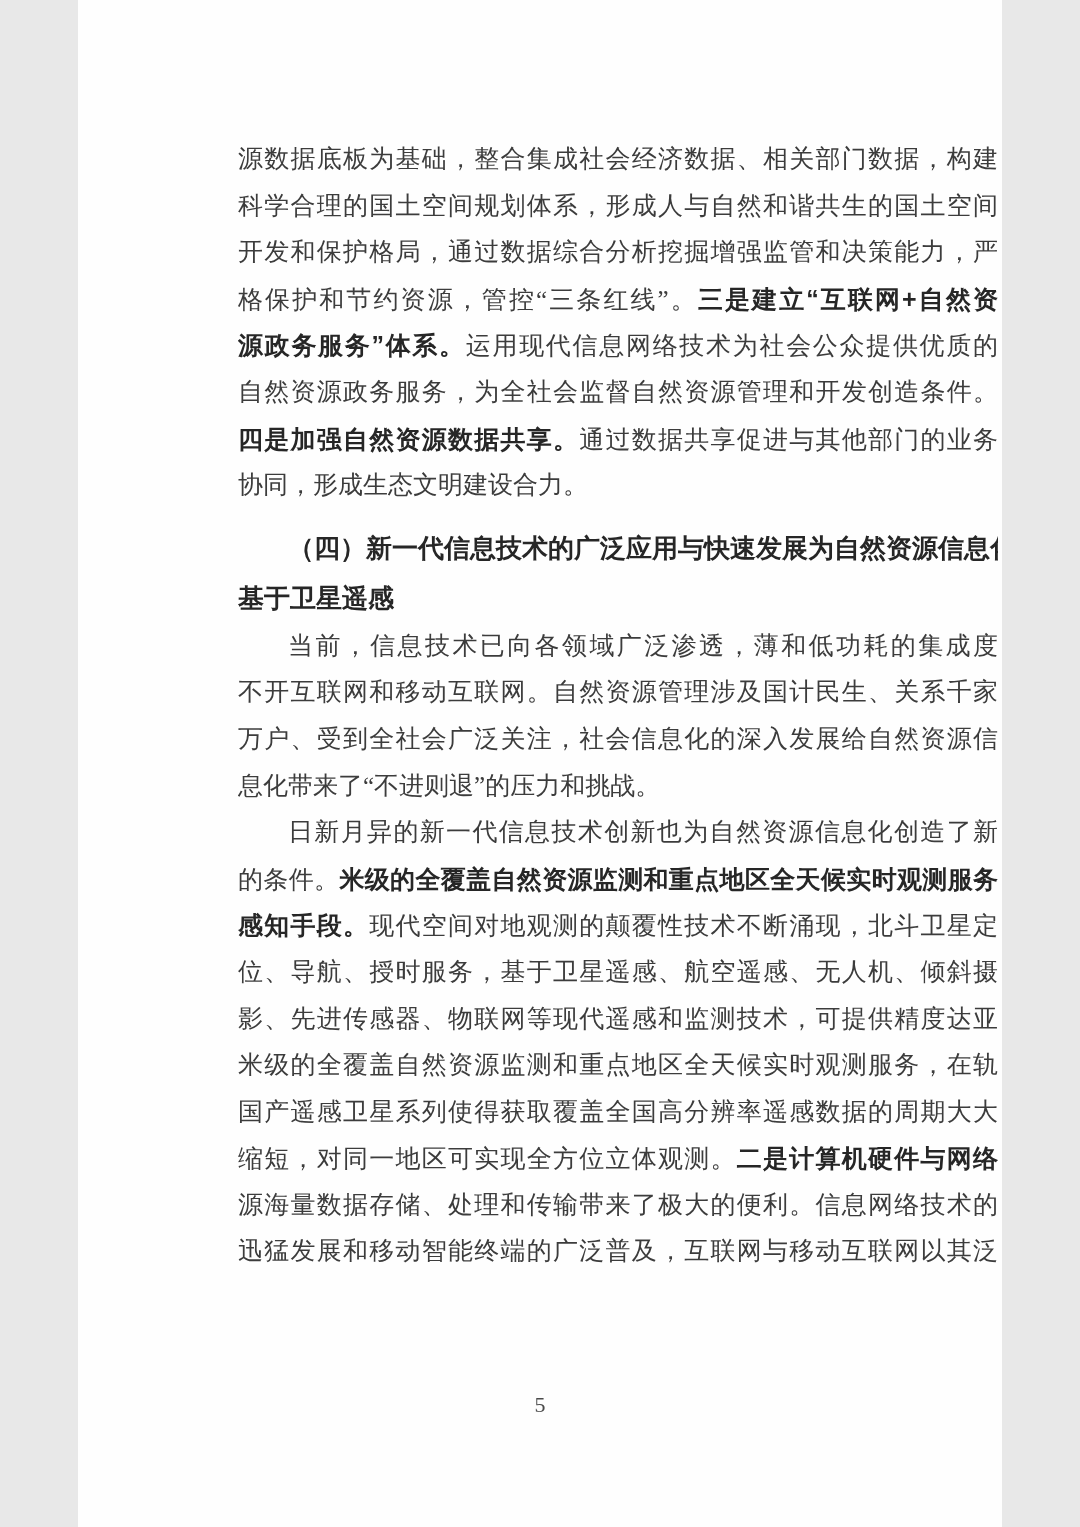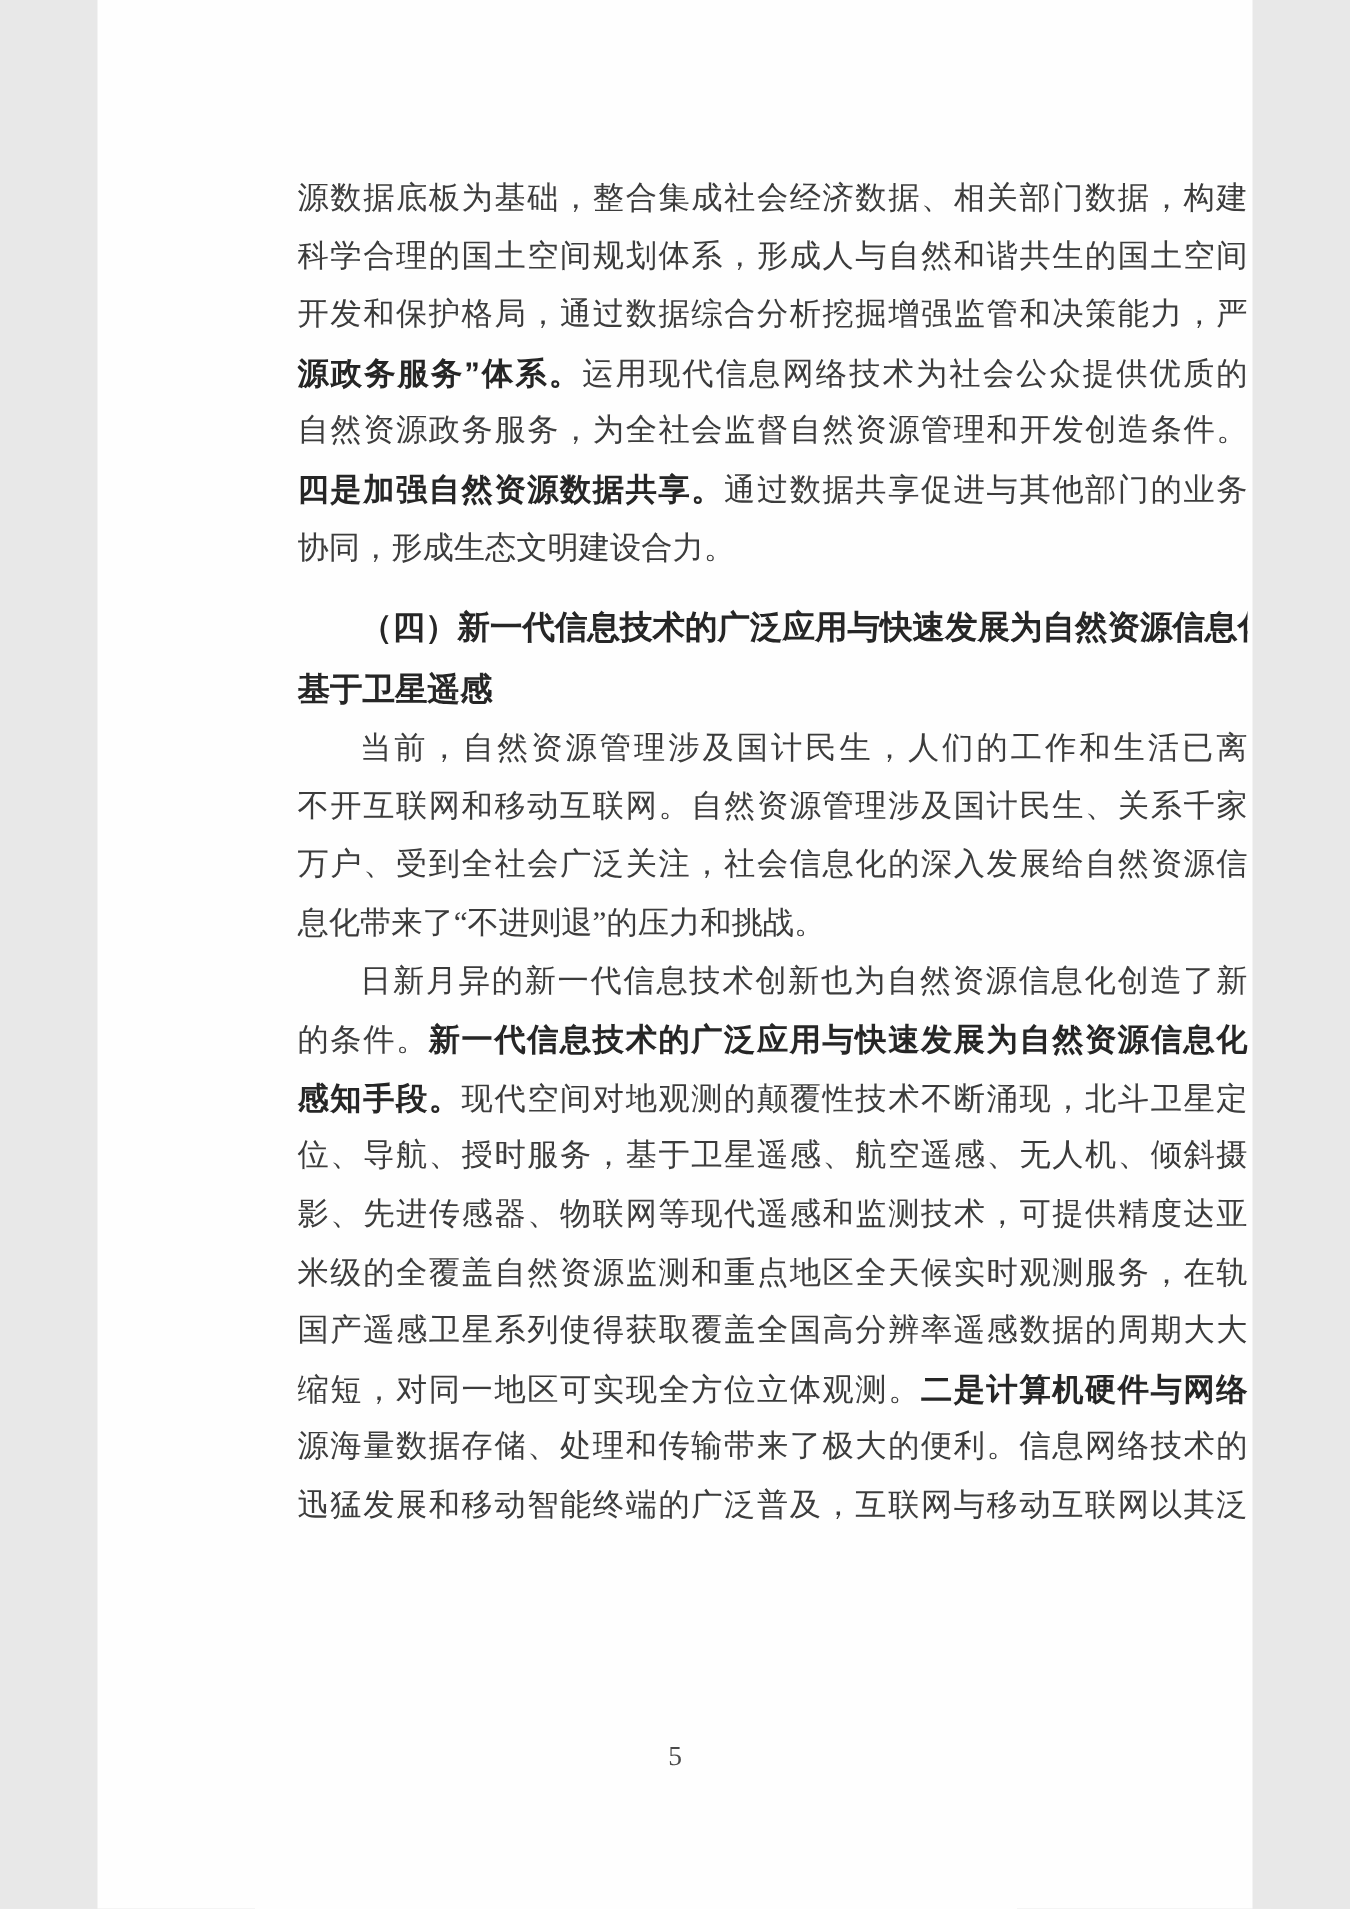--- a/index.html
+++ b/index.html
@@ -66,32 +66,33 @@
   }
 </style>
 </head>
 <body>
 
 <div class="page">
   <div class="page-body">
       <div class="line"><span class="seg">源数据底板为基础，整合集成社会经济数据、相关部门数据，构建</span></div>
       <div class="line"><span class="seg">科学合理的国土空间规划体系，形成人与自然和谐共生的国土空间</span></div>
       <div class="line"><span class="seg">开发和保护格局，通过数据综合分析挖掘增强监管和决策能力，严</span></div>
+      <div class="line"><span class="seg">格保护和节约资源，管控“三条红线”。</span><span class="seg bold">三是建立“互联网+自然资</span></div>
       <div class="line"><span class="seg bold">源政务服务”体系。</span><span class="seg">运用现代信息网络技术为社会公众提供优质的</span></div>
       <div class="line"><span class="seg">自然资源政务服务，为全社会监督自然资源管理和开发创造条件。</span></div>
       <div class="line"><span class="seg bold">四是加强自然资源数据共享。</span><span class="seg">通过数据共享促进与其他部门的业务</span></div>
       <div class="line last"><span class="seg">协同，形成生态文明建设合力。</span></div>
       <div class="line heading space-before" style="padding-left: 50px;"><span class="seg bold">（四）新一代信息技术的广泛应用与快速发展为自然资源信息化</span></div>
       <div class="line heading last"><span class="seg bold">基于卫星遥感</span></div>
-      <div class="line" style="padding-left: 50px;"><span class="seg">当前，自然资源管理涉及国计民生，人们的工作和生活已离</span></div>
+      <div class="line" style="padding-left: 50px;"><span class="seg">当前，信息技术已向各领域广泛渗透，薄和低功耗的集成度</span></div>
       <div class="line"><span class="seg">不开互联网和移动互联网。自然资源管理涉及国计民生、关系千家</span></div>
       <div class="line"><span class="seg">万户、受到全社会广泛关注，社会信息化的深入发展给自然资源信</span></div>
       <div class="line last"><span class="seg">息化带来了“不进则退”的压力和挑战。</span></div>
       <div class="line" style="padding-left: 50px; font-family: Liberation Serif, serif;"><span class="seg">日新月异的新一代信息技术创新也为自然资源信息化创造了新</span></div>
-      <div class="line"><span class="seg">的条件。</span><span class="seg bold">新一代信息技术的广泛应用与快速发展为自然资源信息化</span></div>
+      <div class="line"><span class="seg">的条件。</span><span class="seg bold">米级的全覆盖自然资源监测和重点地区全天候实时观测服务</span></div>
       <div class="line"><span class="seg bold">感知手段。</span><span class="seg">现代空间对地观测的颠覆性技术不断涌现，北斗卫星定</span></div>
       <div class="line"><span class="seg">位、导航、授时服务，基于卫星遥感、航空遥感、无人机、倾斜摄</span></div>
       <div class="line"><span class="seg">影、先进传感器、物联网等现代遥感和监测技术，可提供精度达亚</span></div>
       <div class="line"><span class="seg">米级的全覆盖自然资源监测和重点地区全天候实时观测服务，在轨</span></div>
       <div class="line"><span class="seg">国产遥感卫星系列使得获取覆盖全国高分辨率遥感数据的周期大大</span></div>
       <div class="line"><span class="seg">缩短，对同一地区可实现全方位立体观测。</span><span class="seg bold">二是计算机硬件与网络</span></div>
       <div class="line"><span class="seg">源海量数据存储、处理和传输带来了极大的便利。信息网络技术的</span></div>
       <div class="line"><span class="seg">迅猛发展和移动智能终端的广泛普及，互联网与移动互联网以其泛</span></div>
     </div>
   <div class="page-number">5</div>

